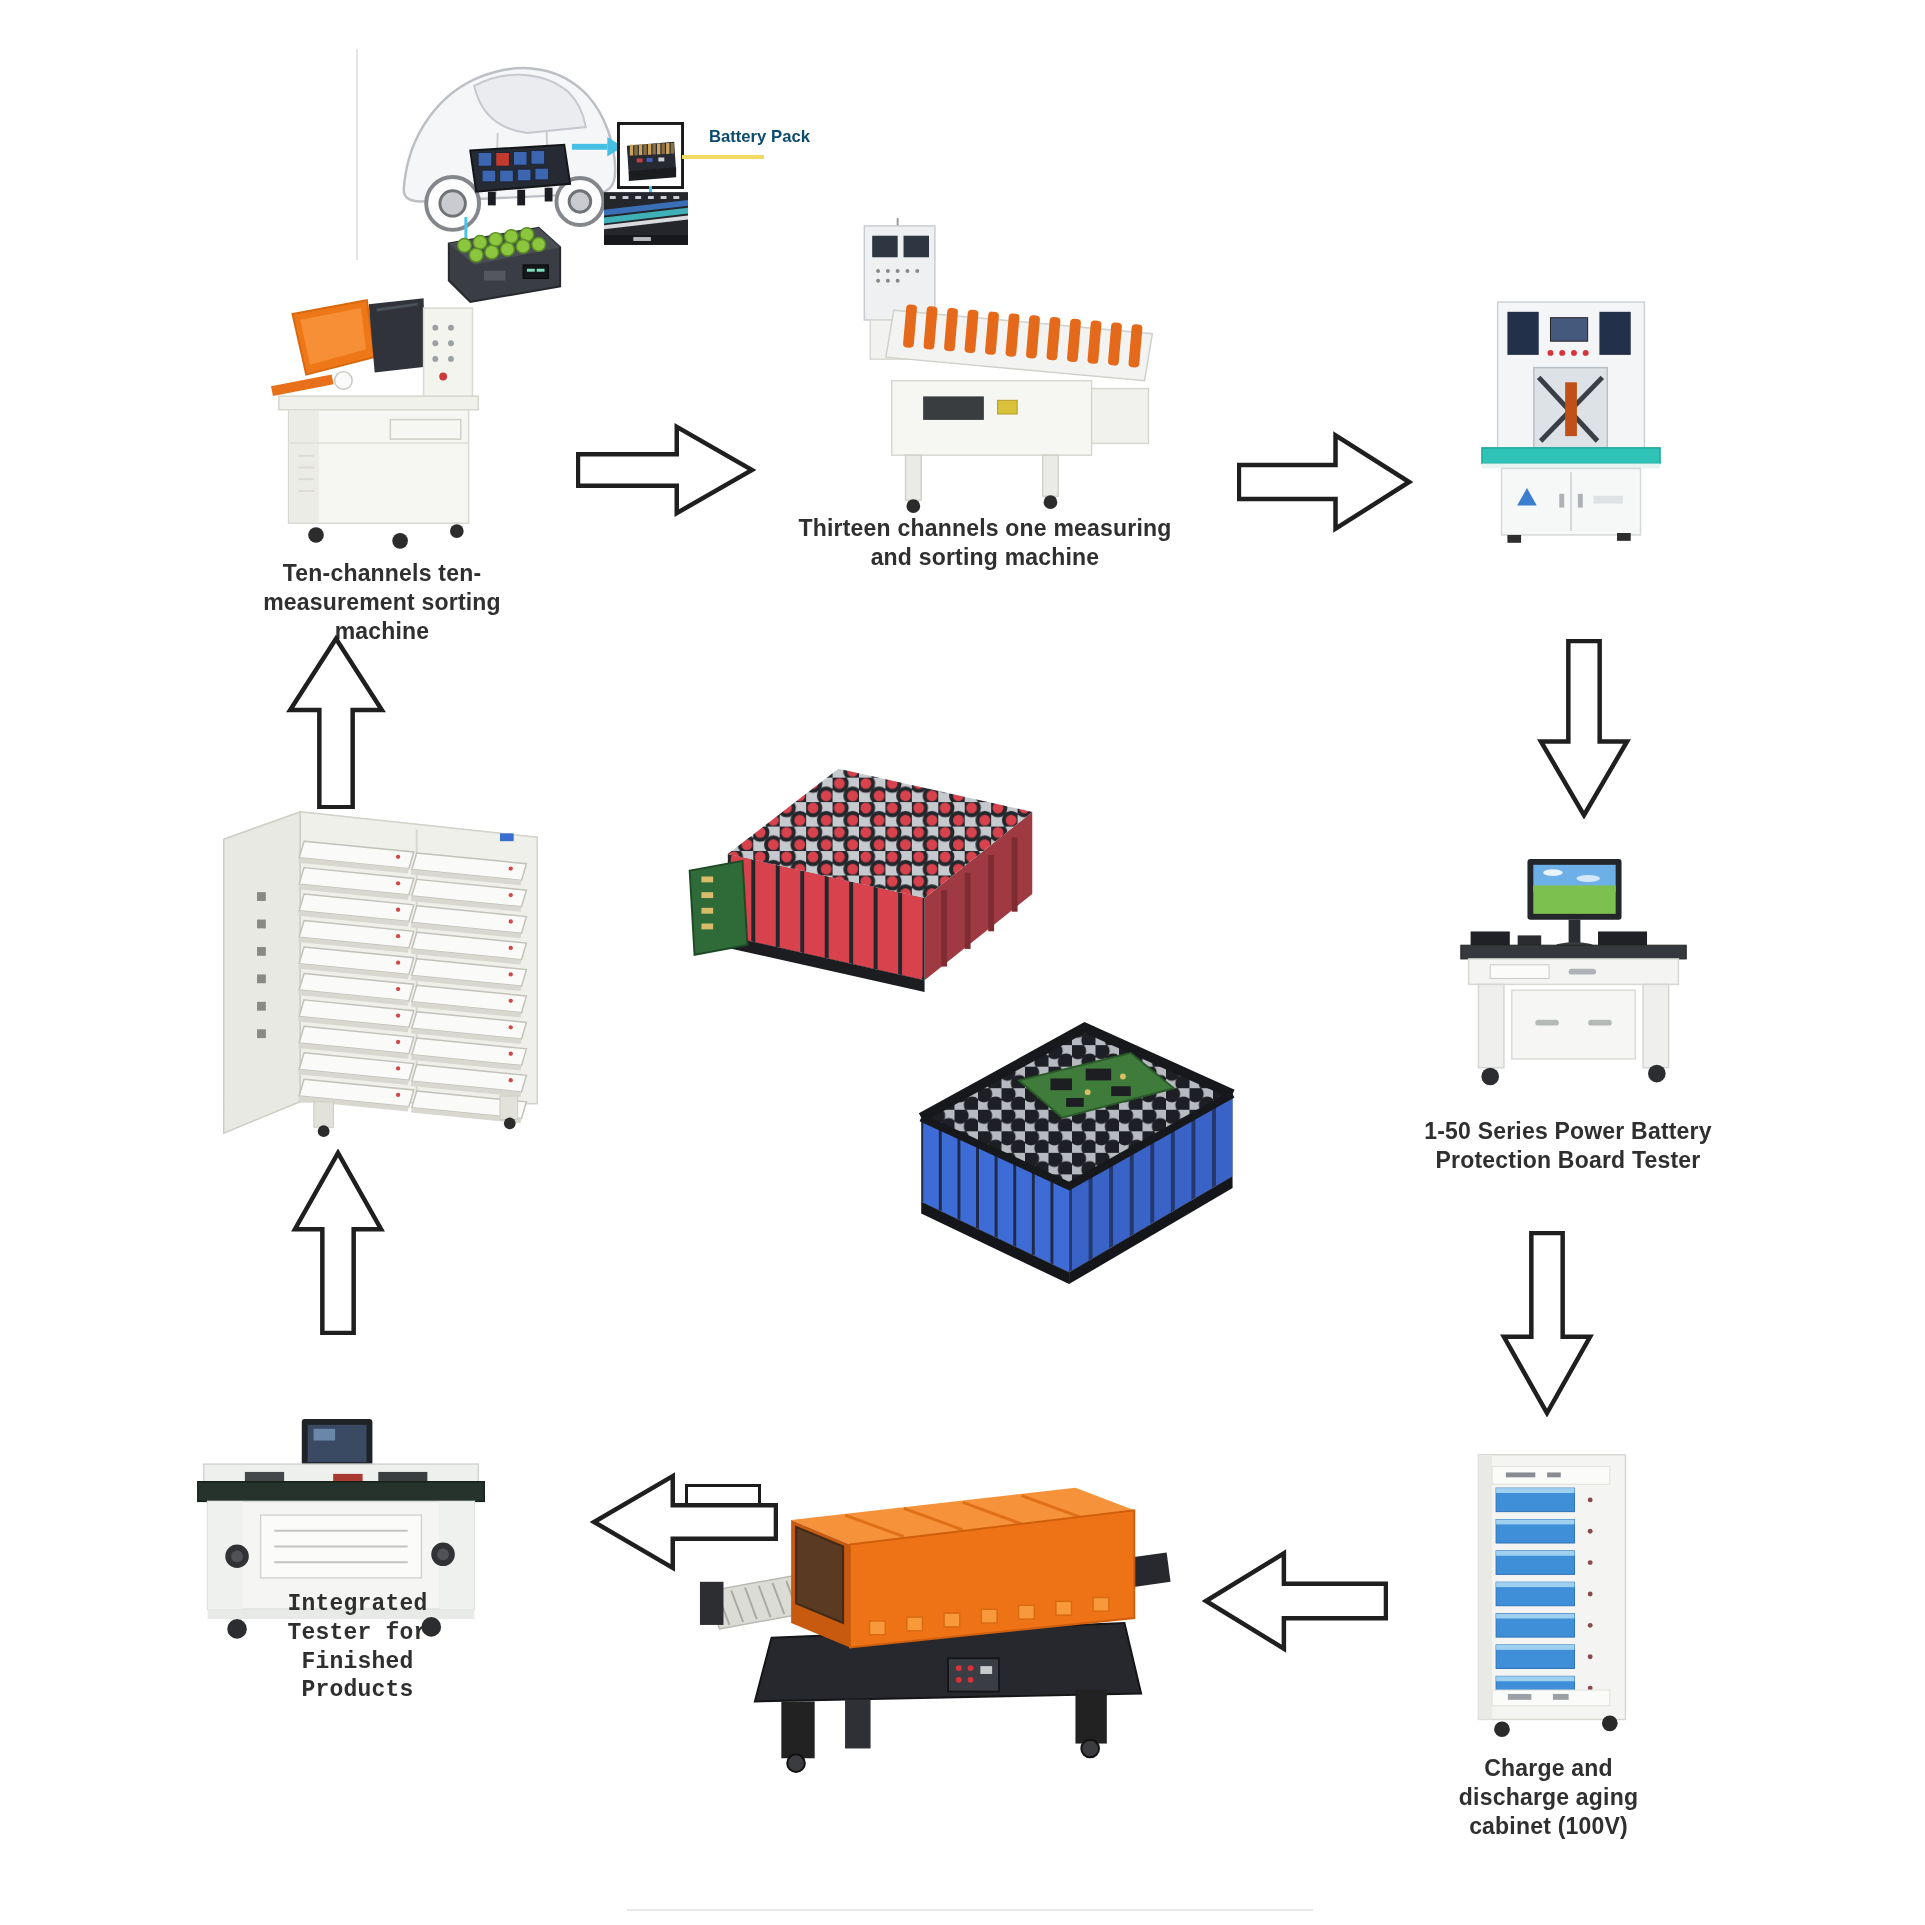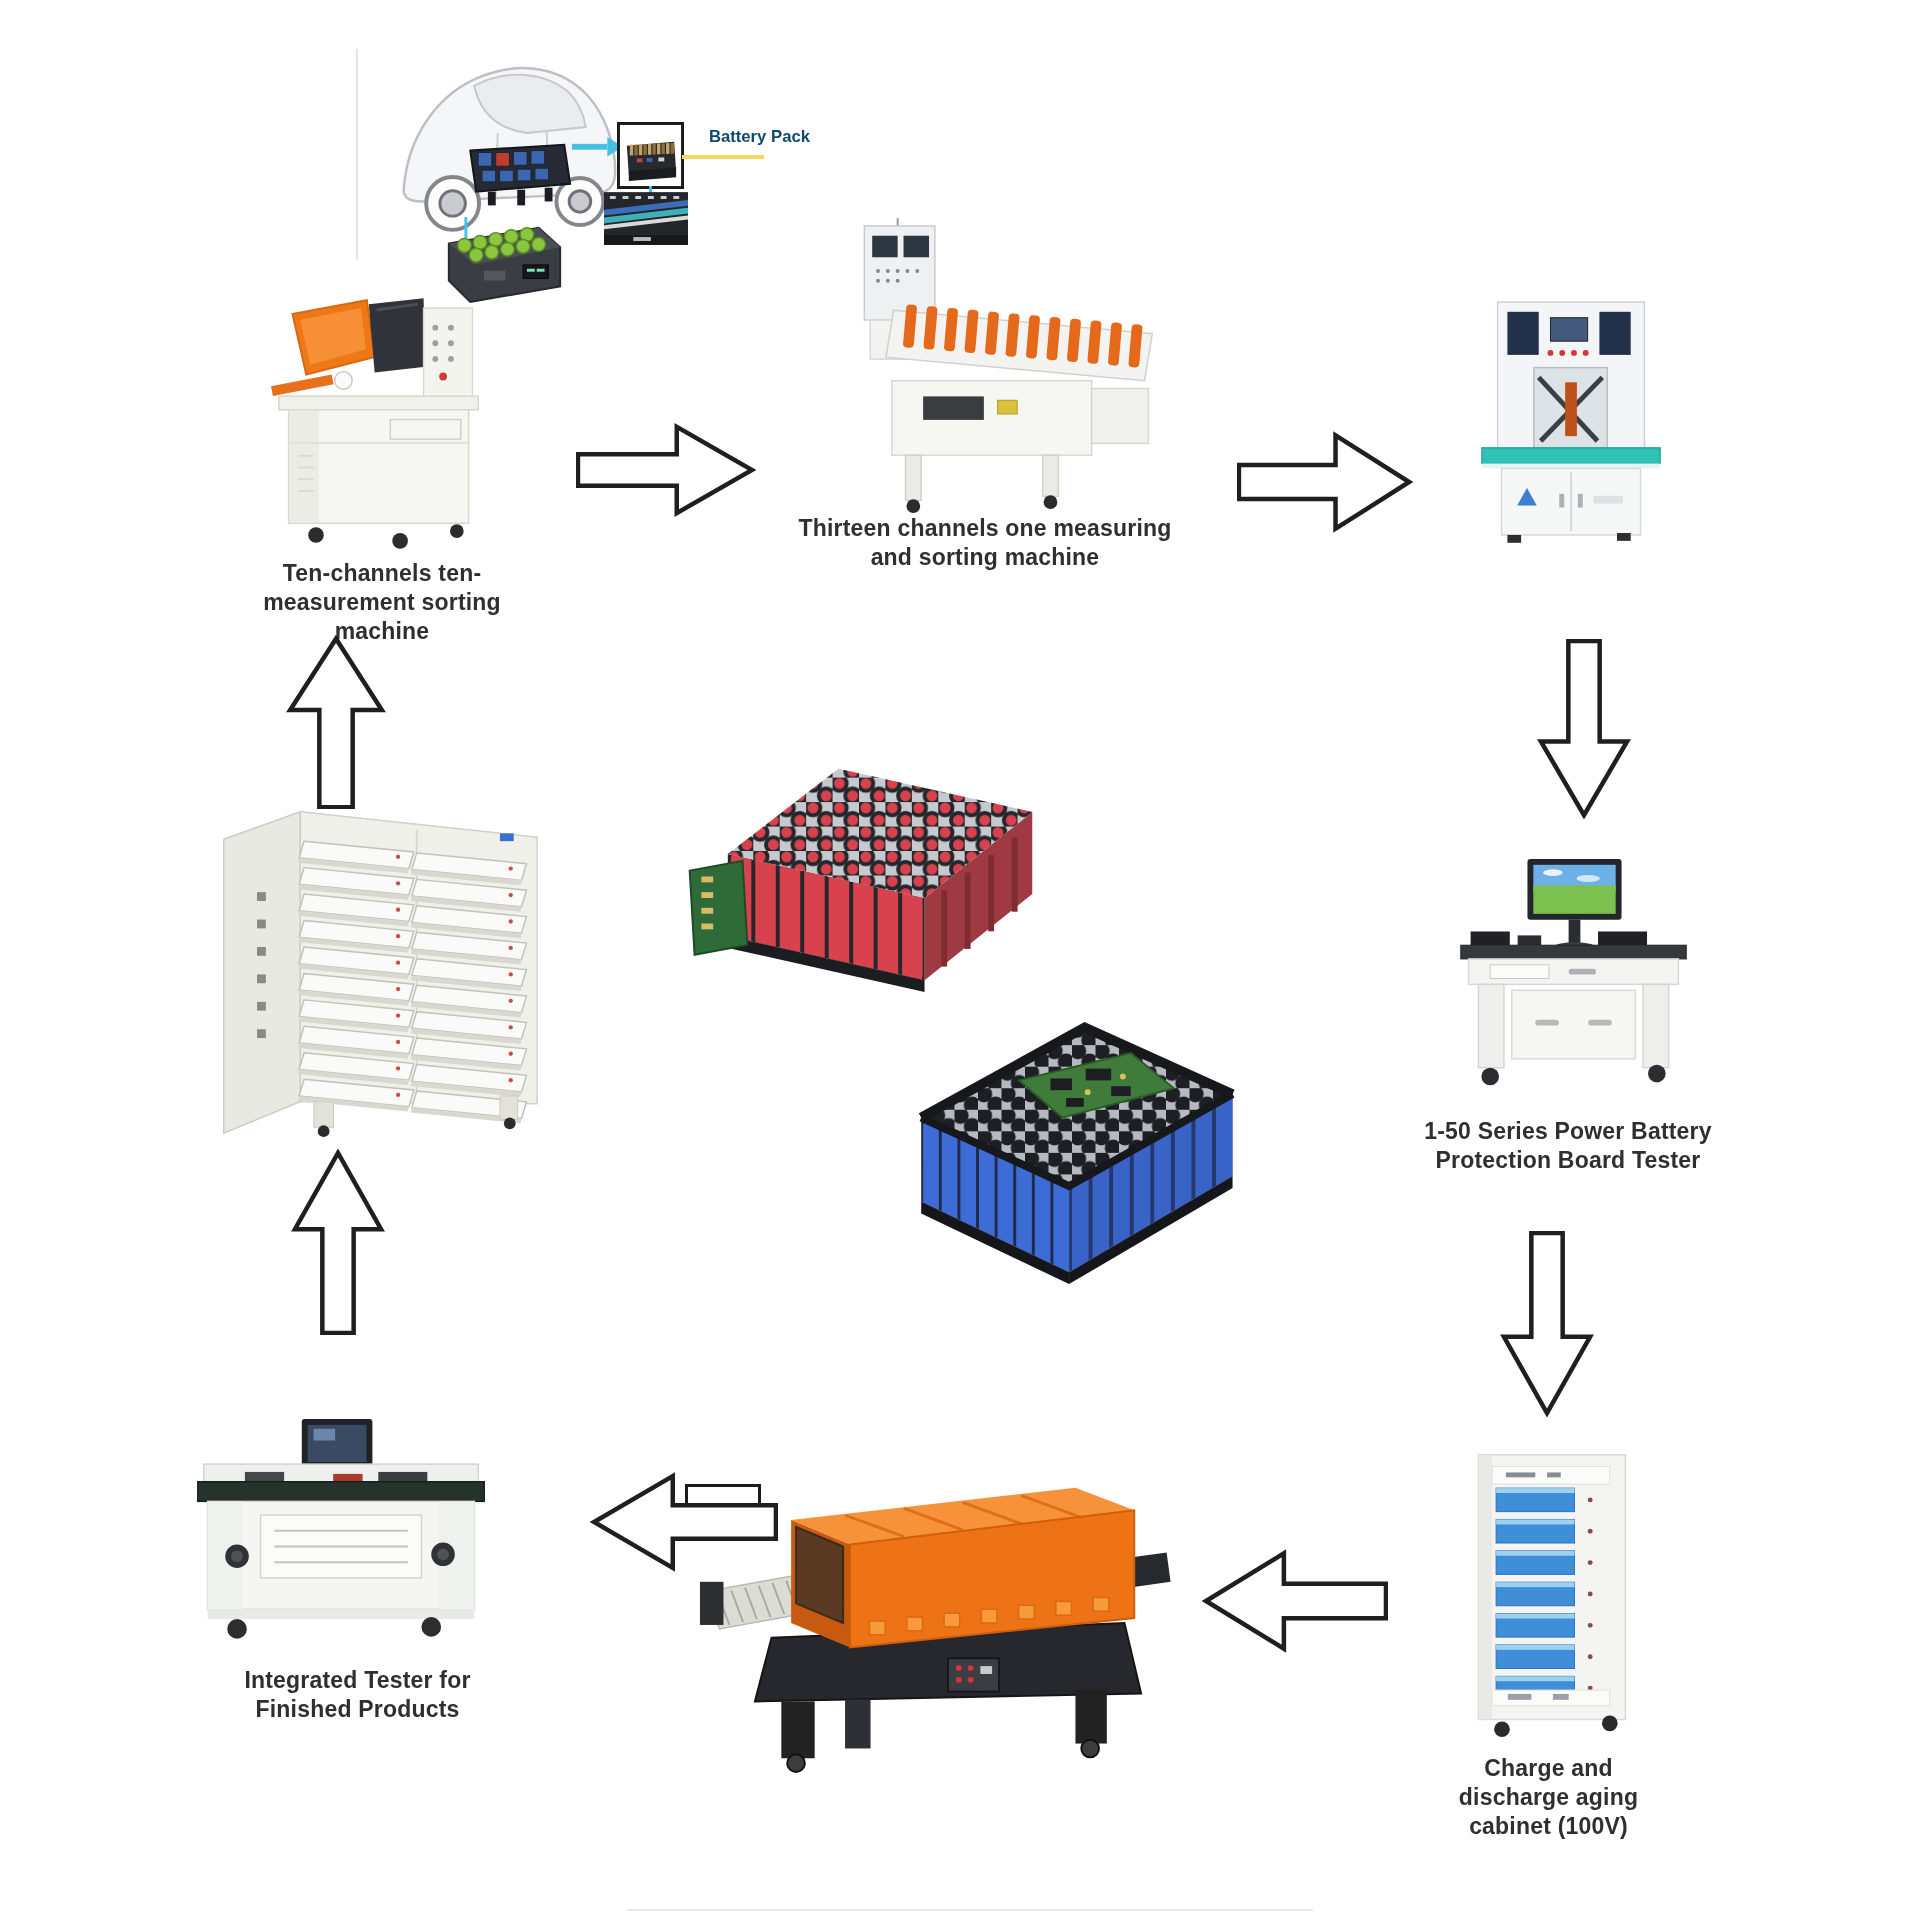--- a/index.html
+++ b/index.html
@@ -379,21 +379,21 @@
         <line x1="90" y1="148" x2="226" y2="148"></line>
     </g>
     <circle cx="52" cy="142" r="12" fill="#303236"></circle>
       <circle cx="52" cy="142" r="6" fill="#505258"></circle>
     <circle cx="262" cy="140" r="12" fill="#303236"></circle>
       <circle cx="262" cy="140" r="6" fill="#505258"></circle>
     <rect x="22" y="196" width="272" height="10" fill="#e8eae8"></rect>
     <circle cx="52" cy="216" r="10" fill="#2b2d30"></circle>
     <circle cx="250" cy="214" r="10" fill="#2b2d30"></circle>
   </svg>
-  <div class="label" style="left:240px;top:1666px;width:235px;">Integrated Tester for Finished Products</div>
+  <div class="label" style="left:240px;top:1590px;width:235px;font-family:Liberation Mono, monospace;">Integrated Tester for Finished Products</div>
 
   <svg class="abs" style="left:206px;top:802px" width="345" height="337" viewBox="0 0 352 344">
     <defs>
       <g id="rk-tray">
         <polygon points="0,0 112,11 107,28 -5,17" fill="#fafaf8" stroke="#c2c2ba" stroke-width="1.5"></polygon>
         <polygon points="-5,17 107,28 106,33 -6,22" fill="#d8d8d0"></polygon>
         <circle cx="96" cy="16" r="2.2" fill="#d04848"></circle>
       </g>
     </defs>
     <polygon points="96,10 338,36 338,46 96,20" fill="#f4f4f0" stroke="#d8d8d0" stroke-width="1"></polygon>

